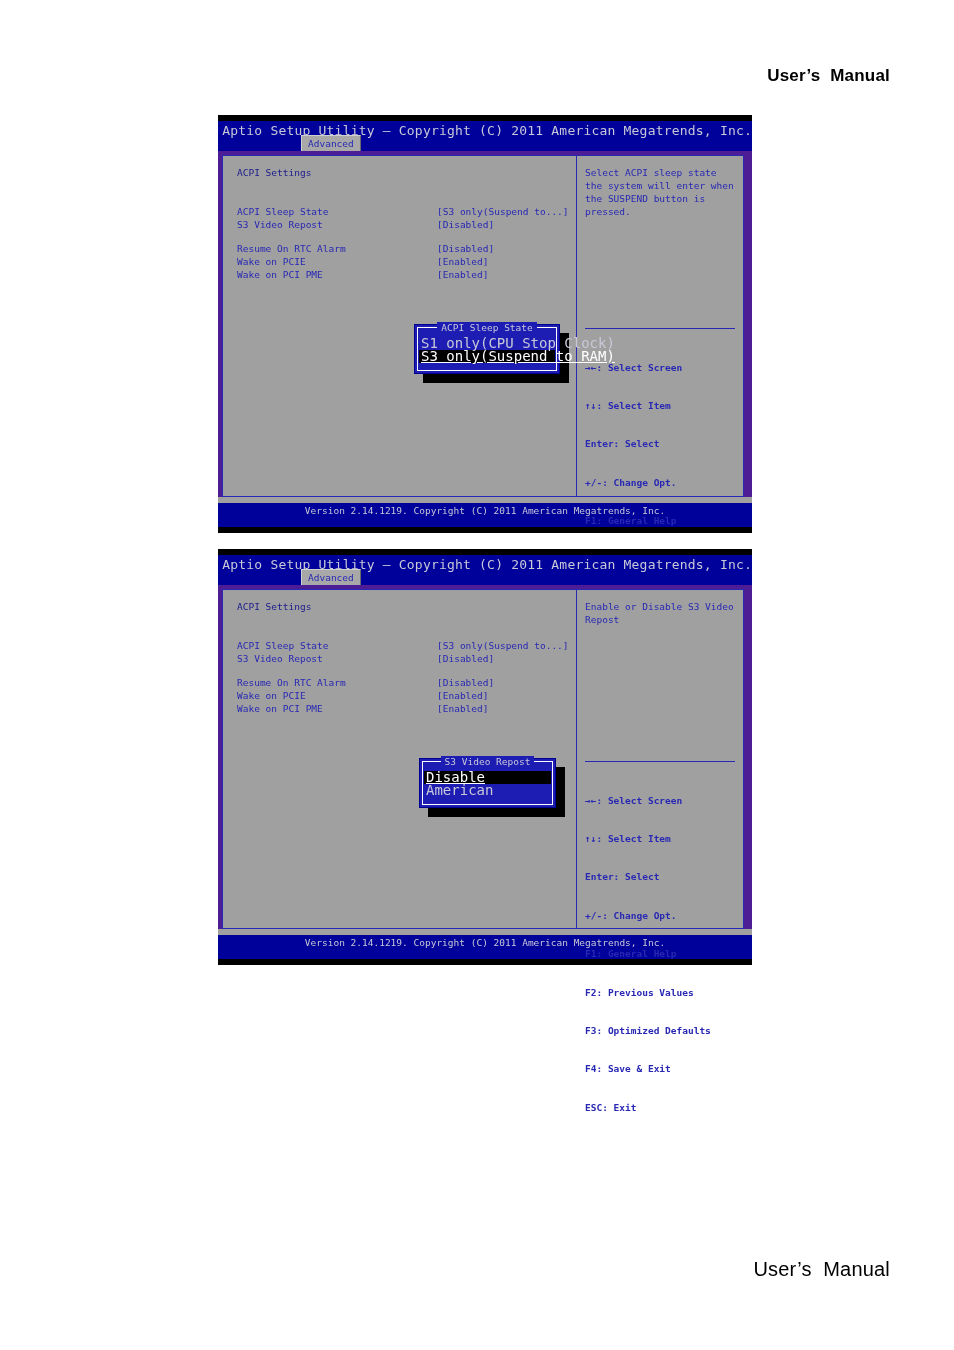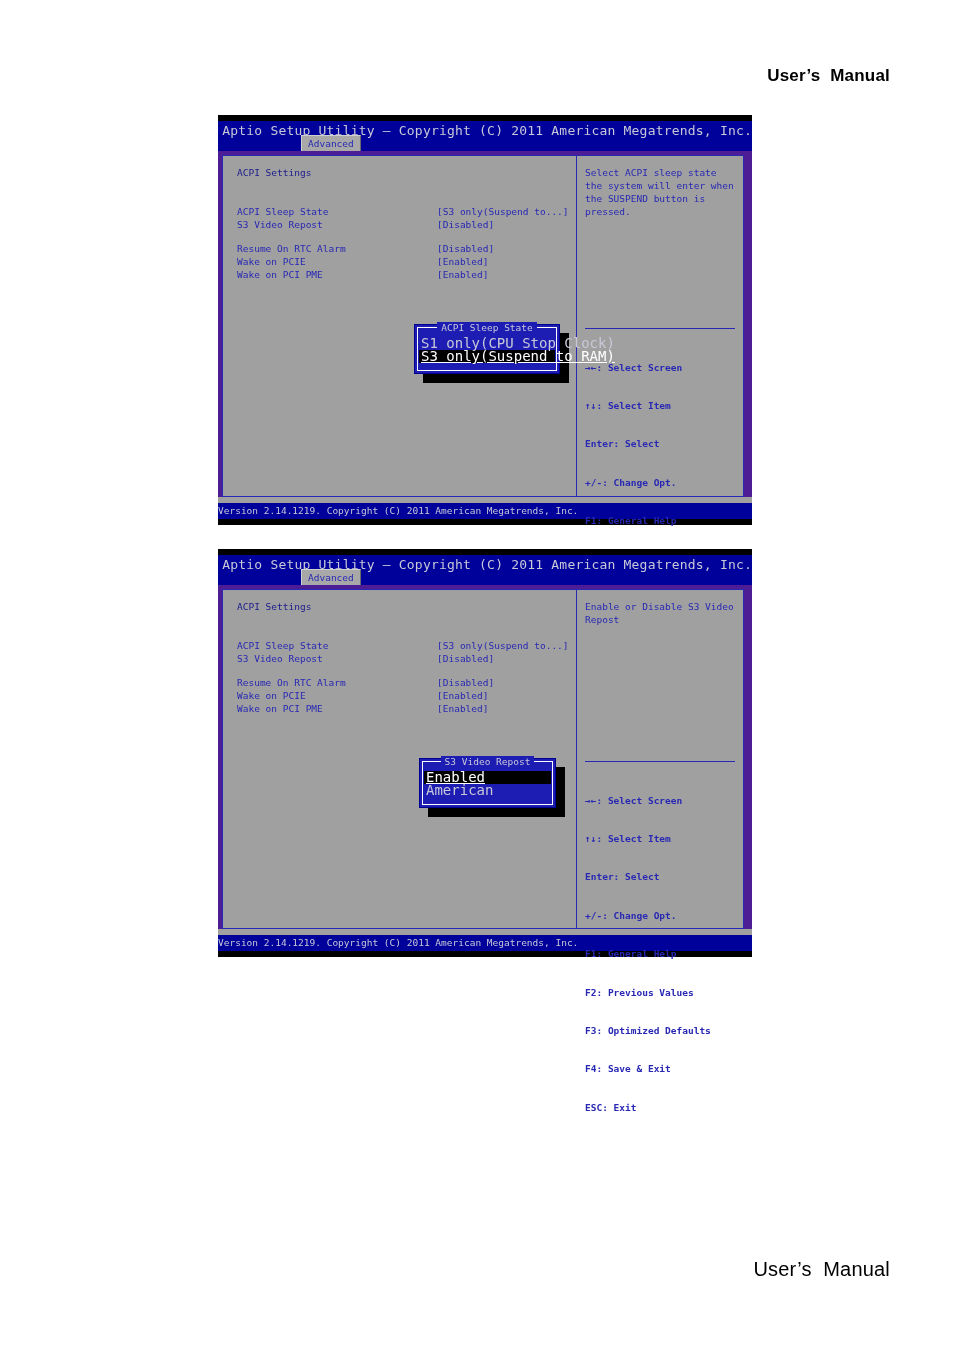--- a/index.html
+++ b/index.html
@@ -240,22 +240,23 @@
     color: #ffffff;
     text-decoration: underline;
   }
 
   
   .bios-footbar-gray {
     height: 6px;
     background: #a0a0a0;
   }
   .bios-footbar {
-    height: 16px;
+    height: 24px;
     background: #00009b;
+    text-align: center;
     color: #c8c8d8;
     font-size: 9.5px;
     line-height: 16px;
     white-space: pre;
   }
   .bios-botstrip {
     height: 6px;
     background: #000000;
   }
 </style>
@@ -381,21 +382,21 @@
           <span class="opt-label">Wake on PCI PME</span>
           <span class="opt-value">[Enabled]</span>
         </div>
 
         <div class="popup-wrap" id="popup-2">
           <div class="popup-shadow"></div>
           <div class="popup">
             <div class="popup-inner">
               <div class="popup-title"><span>S3 Video Repost</span></div>
               <div class="popup-items">
-                <span class="popup-item selected">Enabled</span>
+                <span class="popup-item selected">Disable</span>
                 <span class="popup-item">American</span>
               </div>
             </div>
           </div>
         </div>
       </div>
 
       <div class="pane-right">
         <div class="help-text">Enable or Disable S3 Video Repost</div>
         <div class="help-sep"></div>

